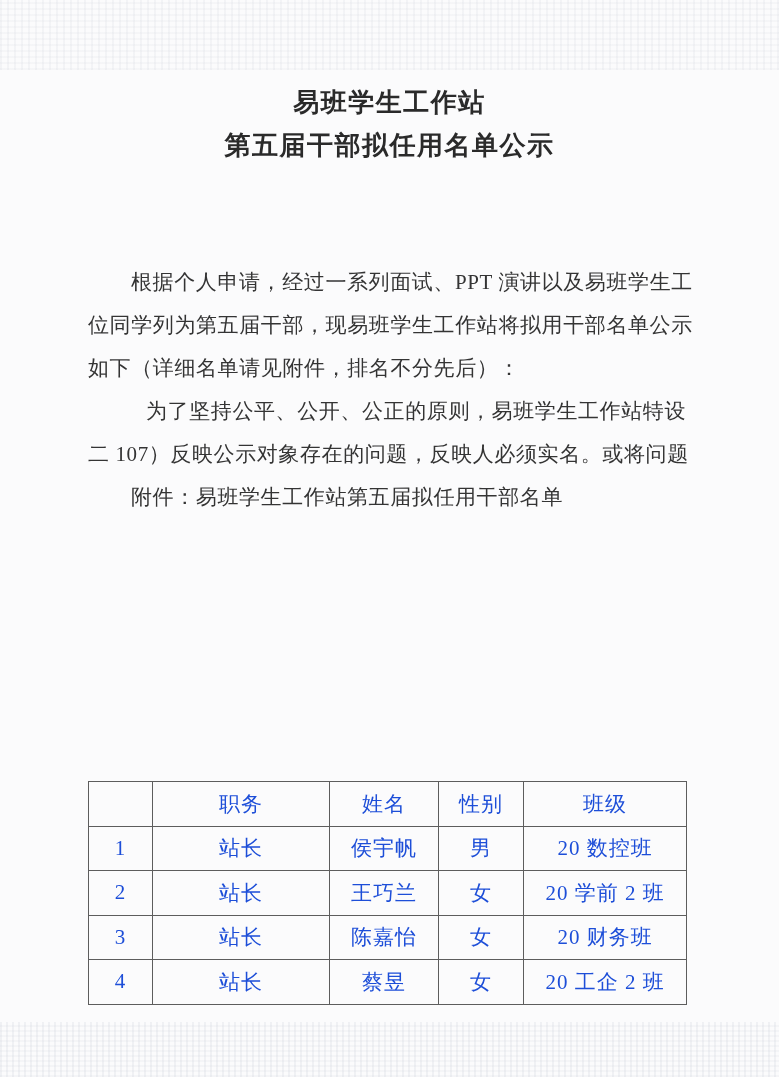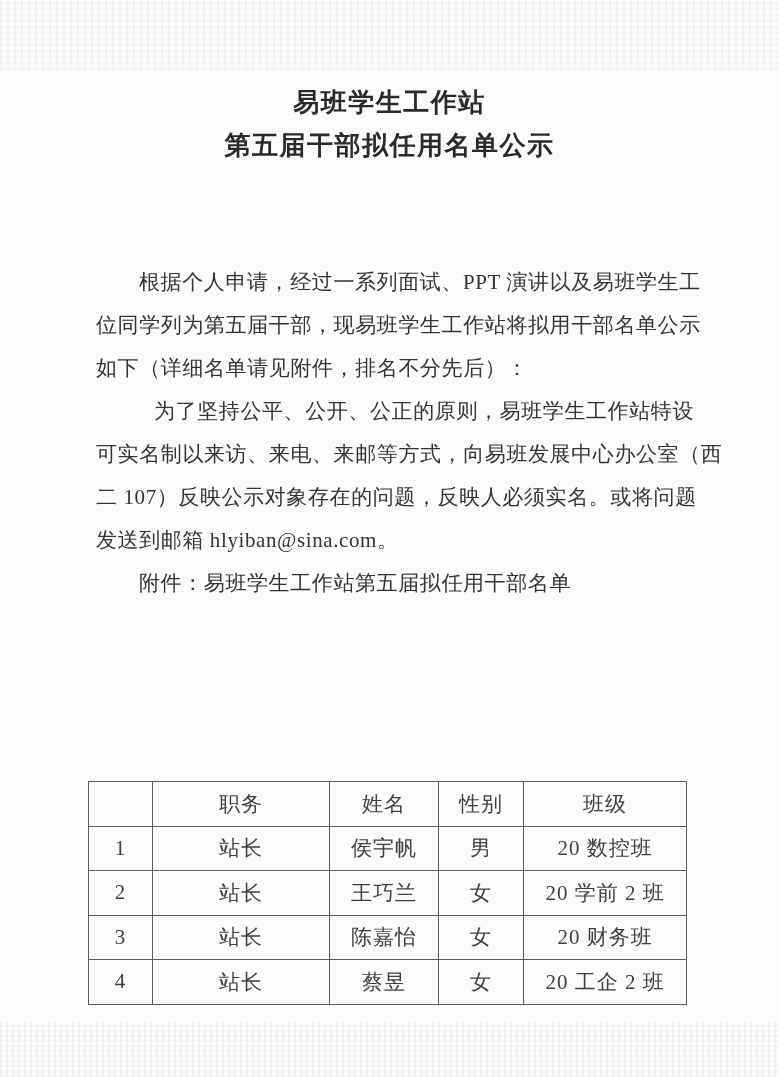--- a/index.html
+++ b/index.html
@@ -47,21 +47,21 @@
     font-size: 26px;
     font-weight: bold;
     line-height: 43px;
     letter-spacing: 1.5px;
     color: #2a2a2a;
   }
 
   .body-block {
     position: absolute;
     top: 261px;
-    left: 96px;
+    left: 88px;
     width: 592px;
   }
   .bline {
     font-size: 21px;
     line-height: 43px;
     height: 43px;
     letter-spacing: 0.6px;
     white-space: nowrap;
     color: #343434;
   }
@@ -69,21 +69,21 @@
   .bline.ind3 { padding-left: 58px; text-align: right; }
 
   table.roster {
     position: absolute;
     top: 781px;
     left: 88px;
     width: 598px;
     border-collapse: collapse;
     table-layout: fixed;
     font-size: 21px;
-    color: #404040;
+    color: #1d4ed8;
   }
   table.roster th, table.roster td {
     border: 1.5px solid #5d5d5d;
     height: 43.5px;
     text-align: center;
     vertical-align: middle;
     font-weight: normal;
     letter-spacing: 1px;
     padding: 0;
     overflow: hidden;
@@ -104,23 +104,21 @@
   <div class="title-line">易班学生工作站</div>
       <div class="title-line">第五届干部拟任用名单公示</div>
     </div>
 
   <div class="body-block" id="body-block">
 
   <div class="bline ind2">根据个人申请，经过一系列面试、PPT 演讲以及易班学生工</div>
       <div class="bline">位同学列为第五届干部，现易班学生工作站将拟用干部名单公示</div>
       <div class="bline">如下（详细名单请见附件，排名不分先后）：</div>
       <div class="bline ind3">为了坚持公平、公开、公正的原则，易班学生工作站特设</div>
-      <div class="bline">可实名制以来访、来电、来邮等方式，向易班发展中心办公室（西</div>
       <div class="bline">二 107）反映公示对象存在的问题，反映人必须实名。或将问题</div>
-      <div class="bline">发送到邮箱 hlyiban@sina.com。</div>
       <div class="bline ind2">附件：易班学生工作站第五届拟任用干部名单</div>
     </div>
 
   <table class="roster" id="roster-table">
     <colgroup>
       <col class="c0">
         <col class="c1">
         <col class="c2">
         <col class="c3">
         <col class="c4">

